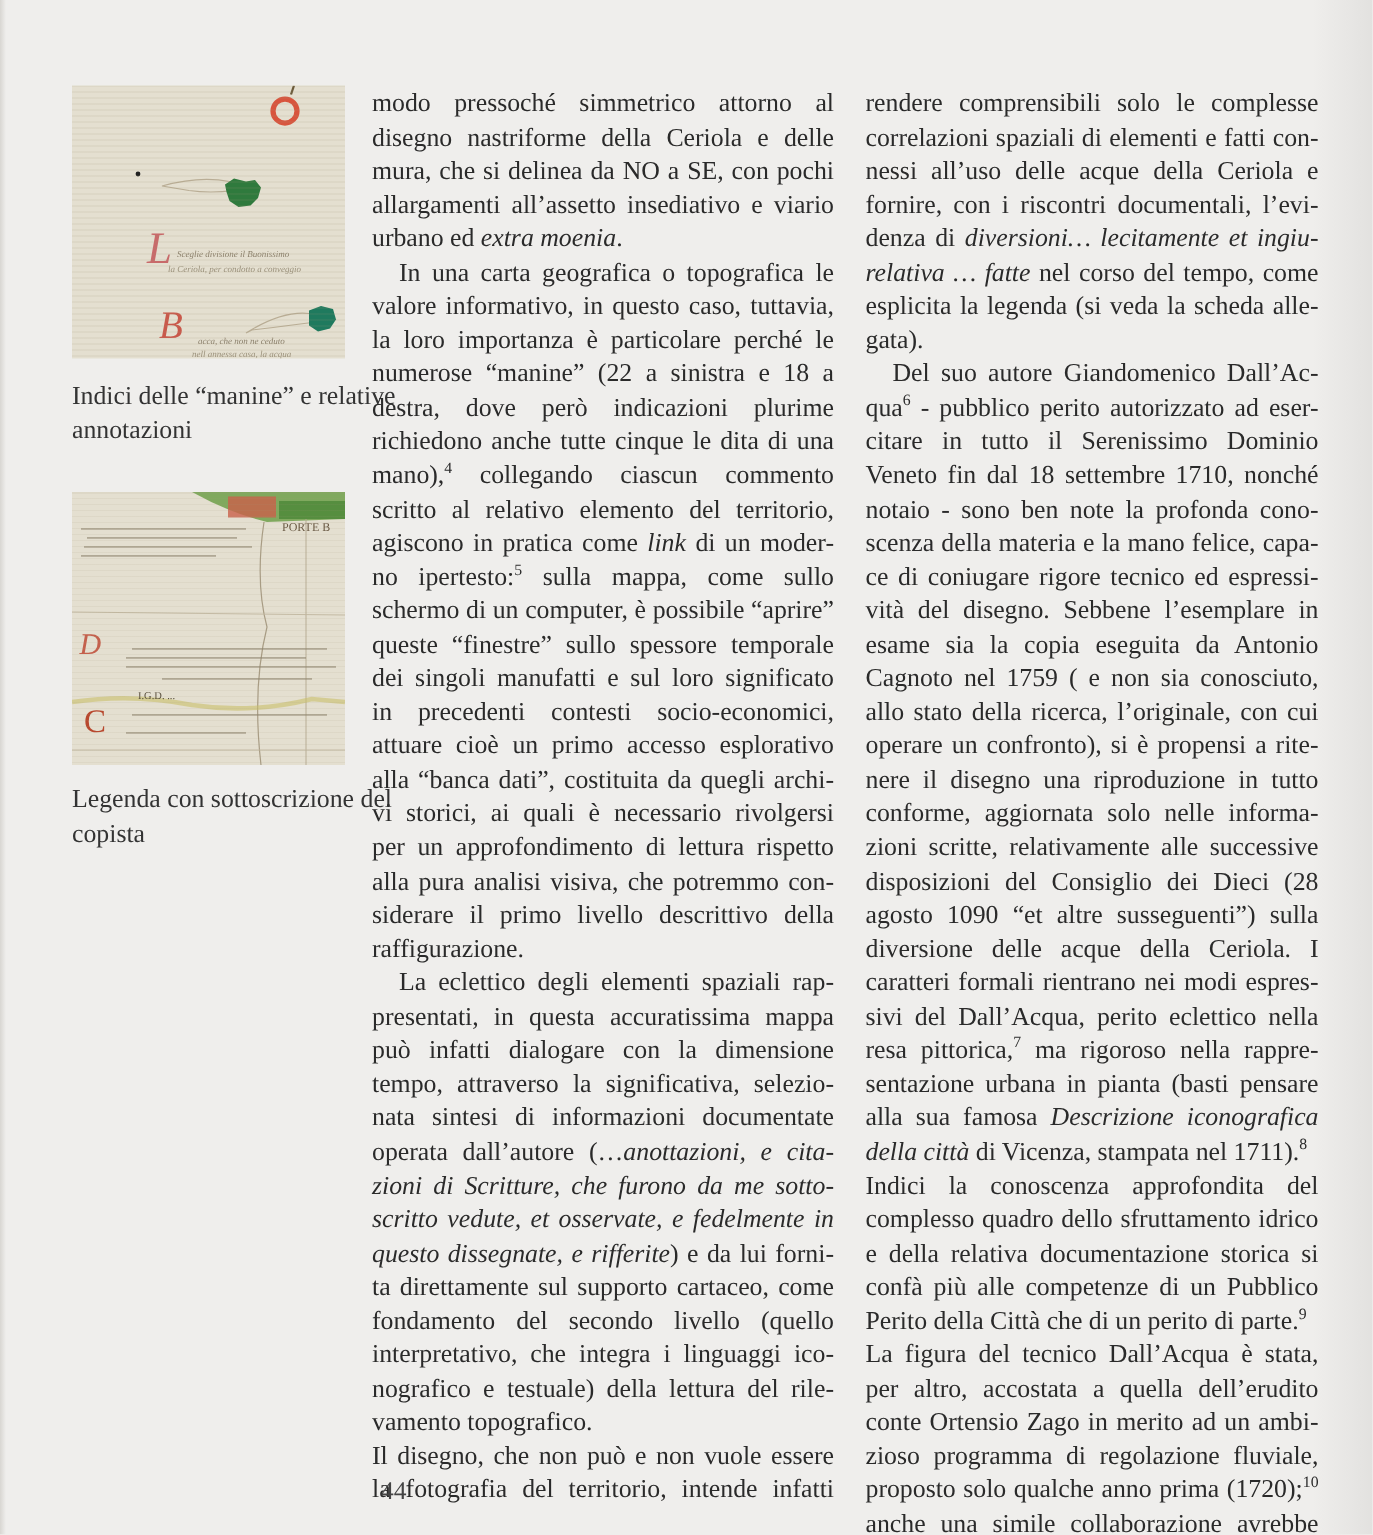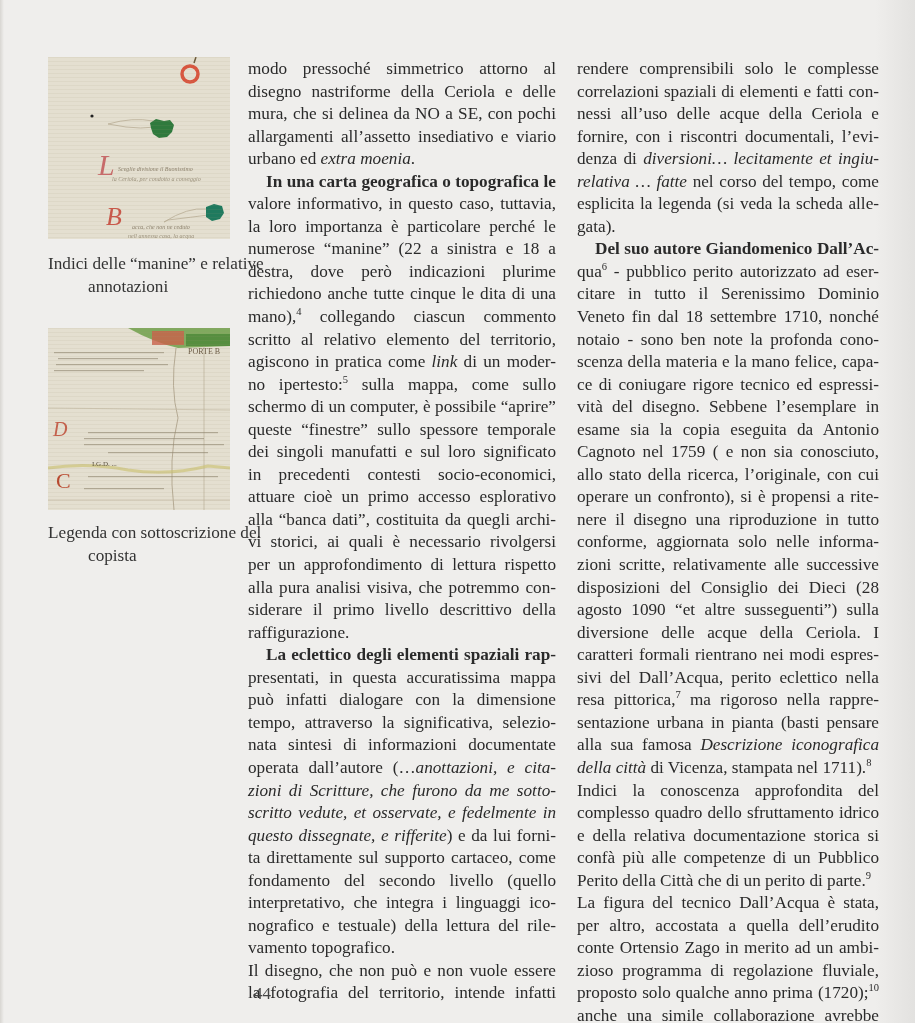--- a/index.html
+++ b/index.html
@@ -27,34 +27,34 @@
   .fig2 { top: 328px; }
   .paper-lines {
     position: absolute; inset: 0;
     background-image: repeating-linear-gradient(to bottom, rgba(160,150,120,0.10) 0px, rgba(160,150,120,0.10) 1px, rgba(0,0,0,0) 1px, rgba(0,0,0,0) 4px);
   }
   .caption {
     position: absolute; left: 48px; width: 182px;
     font-size: 12.5px; line-height: 16px; color: #333;
   }
   .caption .ln { display: block; text-align: justify; text-align-last: justify; white-space: nowrap; }
-  .caption .ln.last { text-align-last: left; margin-left: 40px; }
+  .caption .ln.last { text-align-last: left; }
   .cap1 { top: 253px; }
   .cap2 { top: 522px; }
 
   .column { position: absolute; top: 58px; }
   .col-a { left: 248px; width: 308px; }
   .col-b { left: 577px; width: 302px; }
   .ln {
     display: block; height: 22.55px; line-height: 22.55px;
     font-size: 17.2px; white-space: nowrap;
     text-align: justify; text-align-last: justify;
   }
   .ln.last { text-align-last: left; }
-  .ln.indent { padding-left: 18px; font-weight: bold; }
+  .ln.indent { padding-left: 18px; }
   .ln i, .ln em { font-style: italic; }
   sup { font-size: 10.5px; line-height: 0; vertical-align: 7px; }
   .page-number {
     position: absolute; left: 254px; top: 984px;
     font-size: 17px; color: #444;
     font-family: "Liberation Serif", serif;
   }
 </style>
 </head>
 <body>

